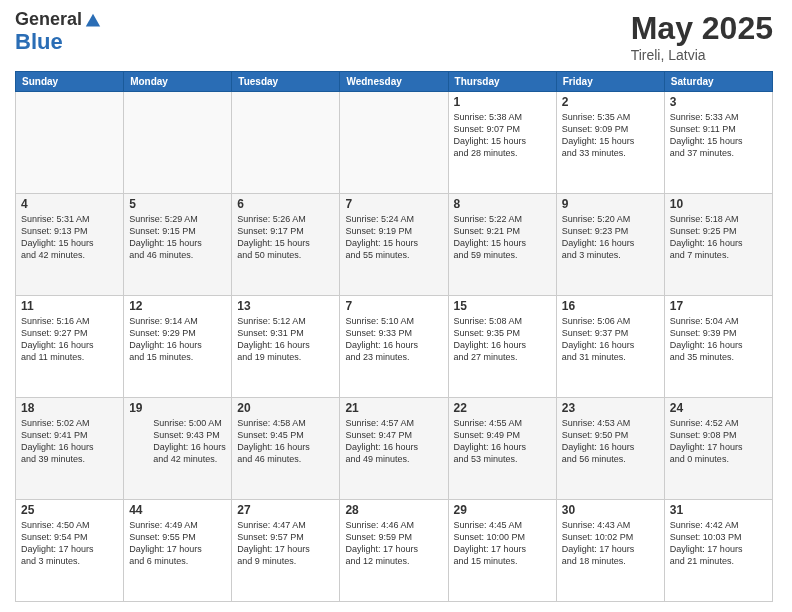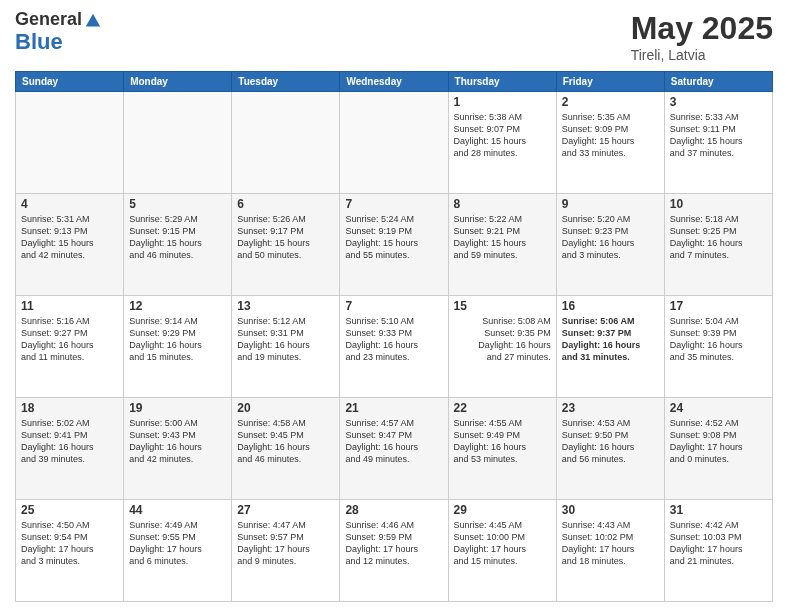--- a/index.html
+++ b/index.html
@@ -240,28 +240,28 @@
           </td>
           <td>
             <span class="day-number">7</span>
             <div class="day-info" style="white-space: pre-line;">Sunrise: 5:10 AM
 Sunset: 9:33 PM
 Daylight: 16 hours
 and 23 minutes.</div>
           </td>
           <td>
             <span class="day-number">15</span>
-            <div class="day-info" style="white-space: pre-line; text-align: right;">Sunrise: 5:08 AM
+            <div class="day-info" style="white-space: pre-line;">Sunrise: 5:08 AM
 Sunset: 9:35 PM
 Daylight: 16 hours
 and 27 minutes.</div>
           </td>
           <td>
             <span class="day-number">16</span>
-            <div class="day-info" style="white-space: pre-line; font-weight: bold;">Sunrise: 5:06 AM
+            <div class="day-info" style="white-space: pre-line;">Sunrise: 5:06 AM
 Sunset: 9:37 PM
 Daylight: 16 hours
 and 31 minutes.</div>
           </td>
           <td>
             <span class="day-number">17</span>
             <div class="day-info" style="white-space: pre-line;">Sunrise: 5:04 AM
 Sunset: 9:39 PM
 Daylight: 16 hours
 and 35 minutes.</div>
@@ -270,21 +270,21 @@
         <tr>
           <td>
             <span class="day-number">18</span>
             <div class="day-info" style="white-space: pre-line;">Sunrise: 5:02 AM
 Sunset: 9:41 PM
 Daylight: 16 hours
 and 39 minutes.</div>
           </td>
           <td>
             <span class="day-number">19</span>
-            <div class="day-info" style="white-space: pre-line;">Sunrise: 5:00 AM
+            <div class="day-info" style="white-space: pre-line; margin-left: 24px;">Sunrise: 5:00 AM
 Sunset: 9:43 PM
 Daylight: 16 hours
 and 42 minutes.</div>
           </td>
           <td>
             <span class="day-number">20</span>
             <div class="day-info" style="white-space: pre-line;">Sunrise: 4:58 AM
 Sunset: 9:45 PM
 Daylight: 16 hours
 and 46 minutes.</div>

